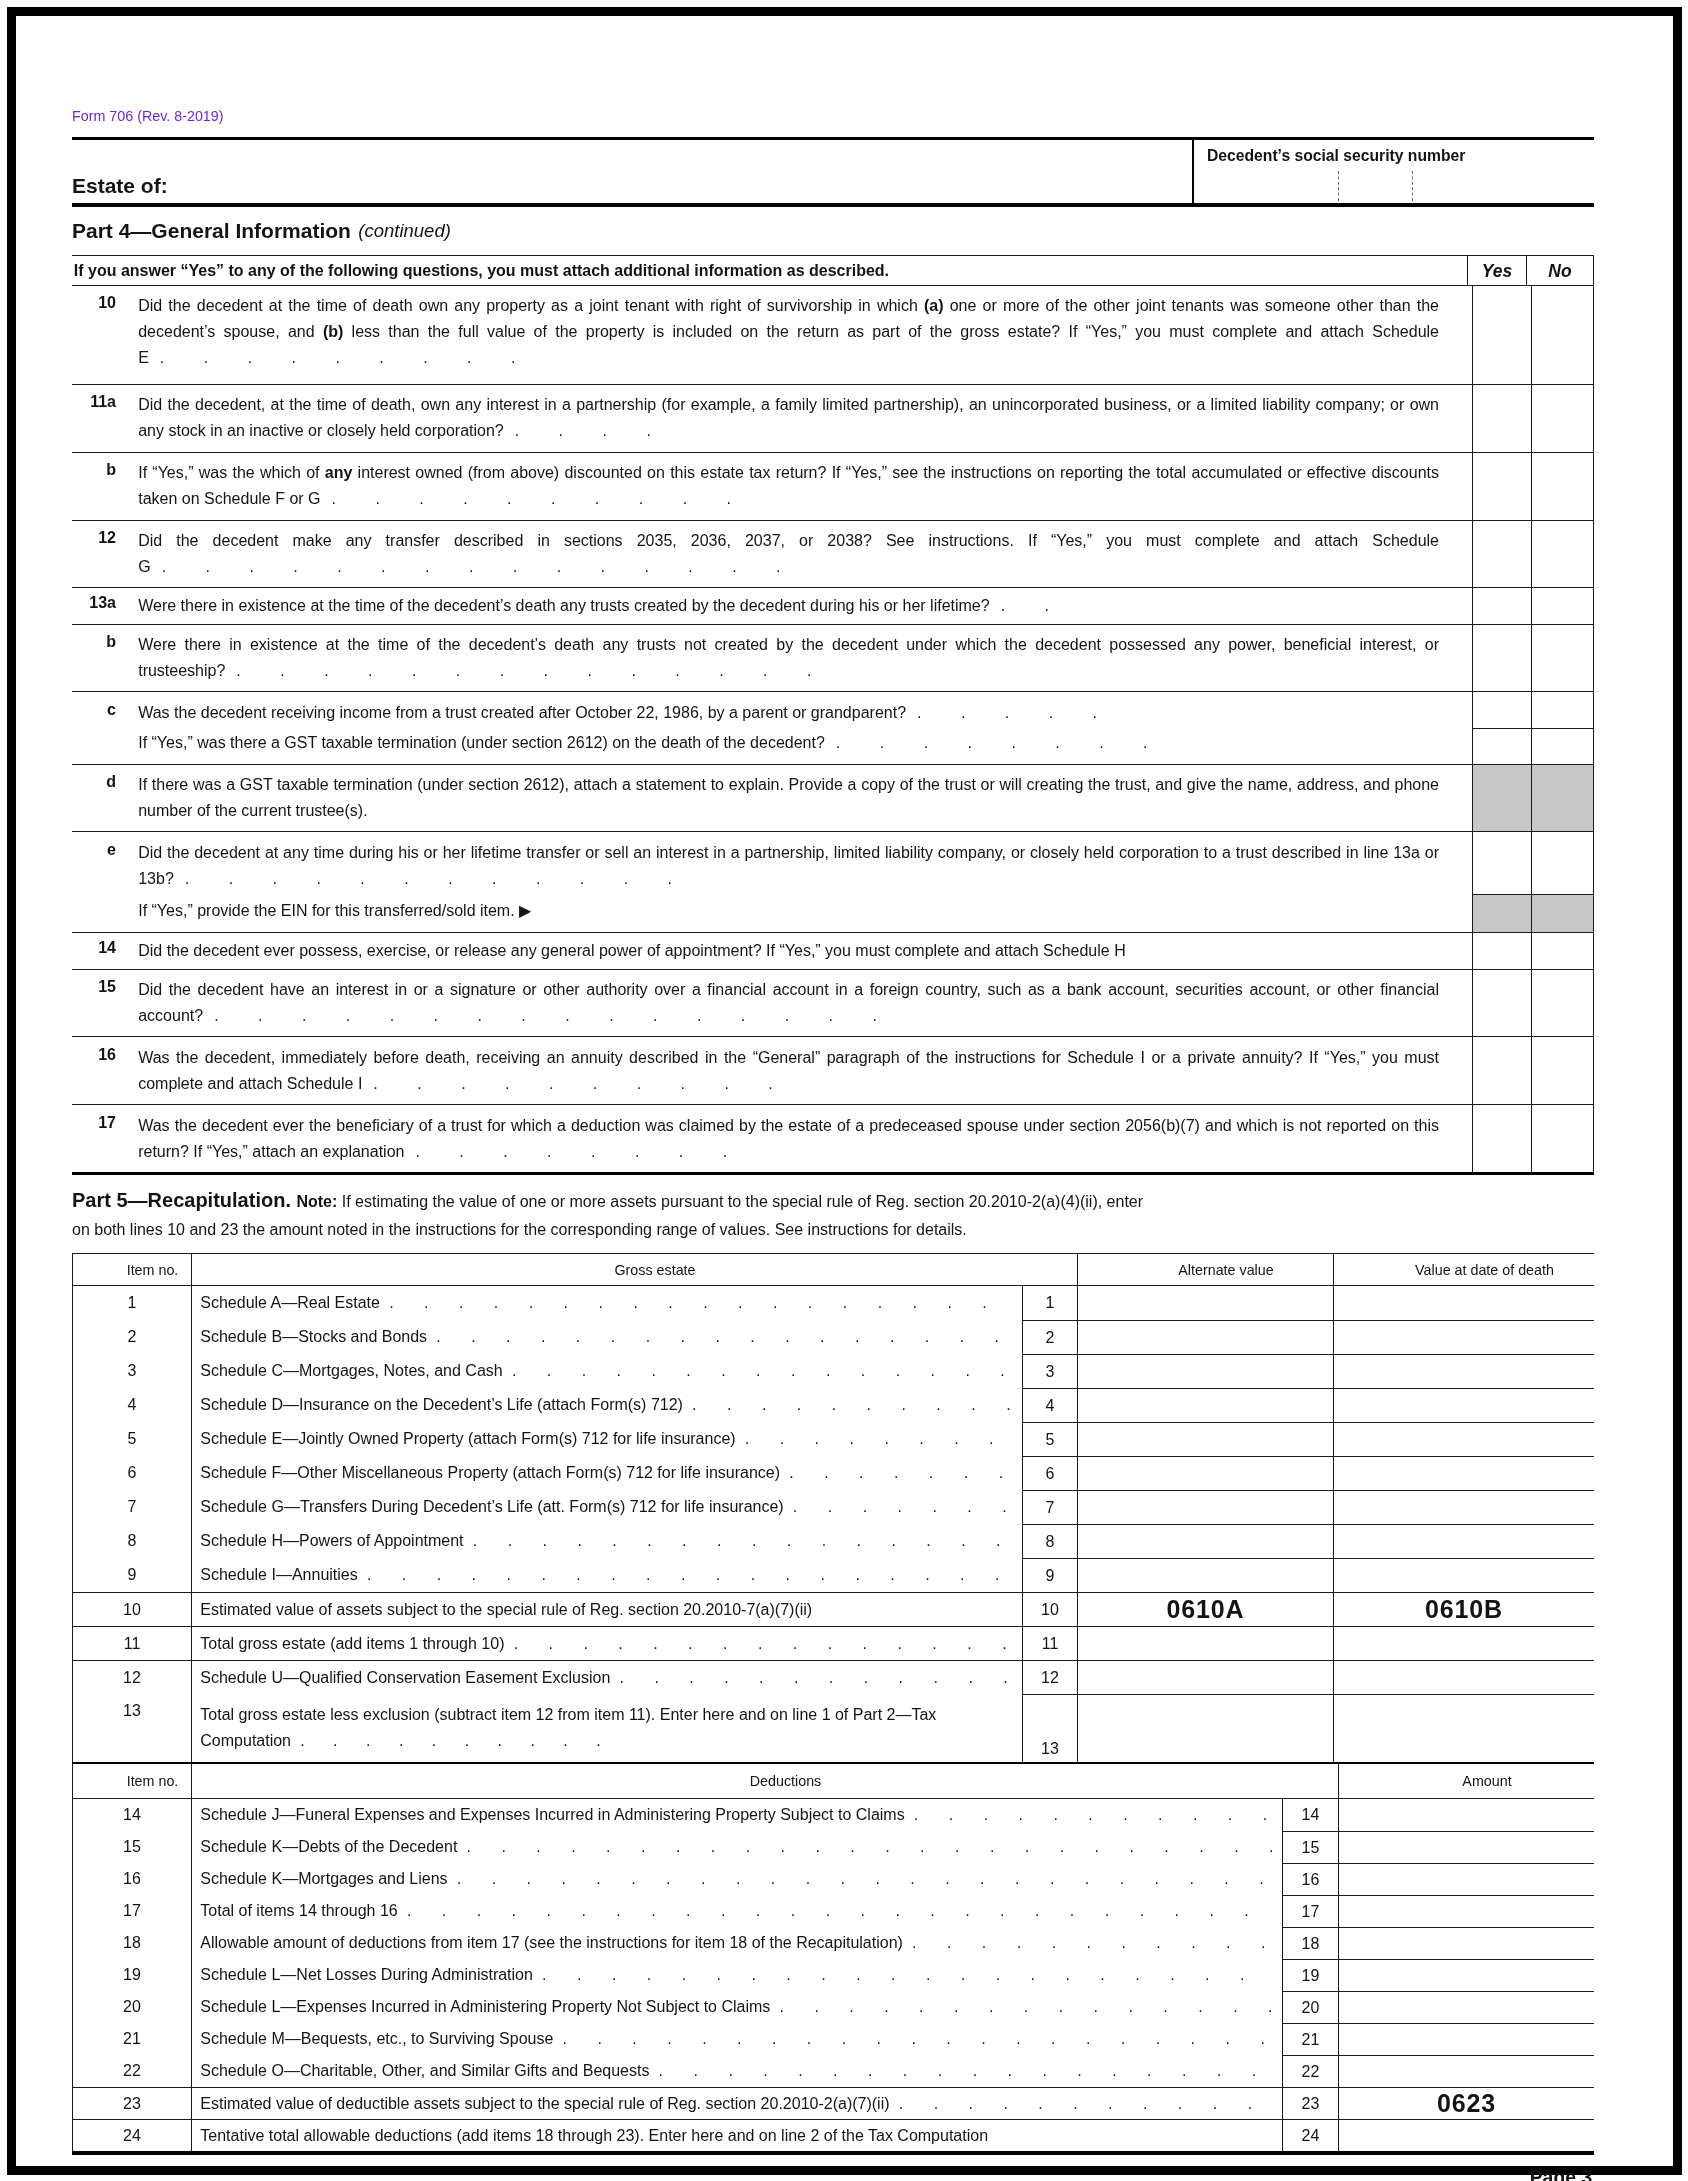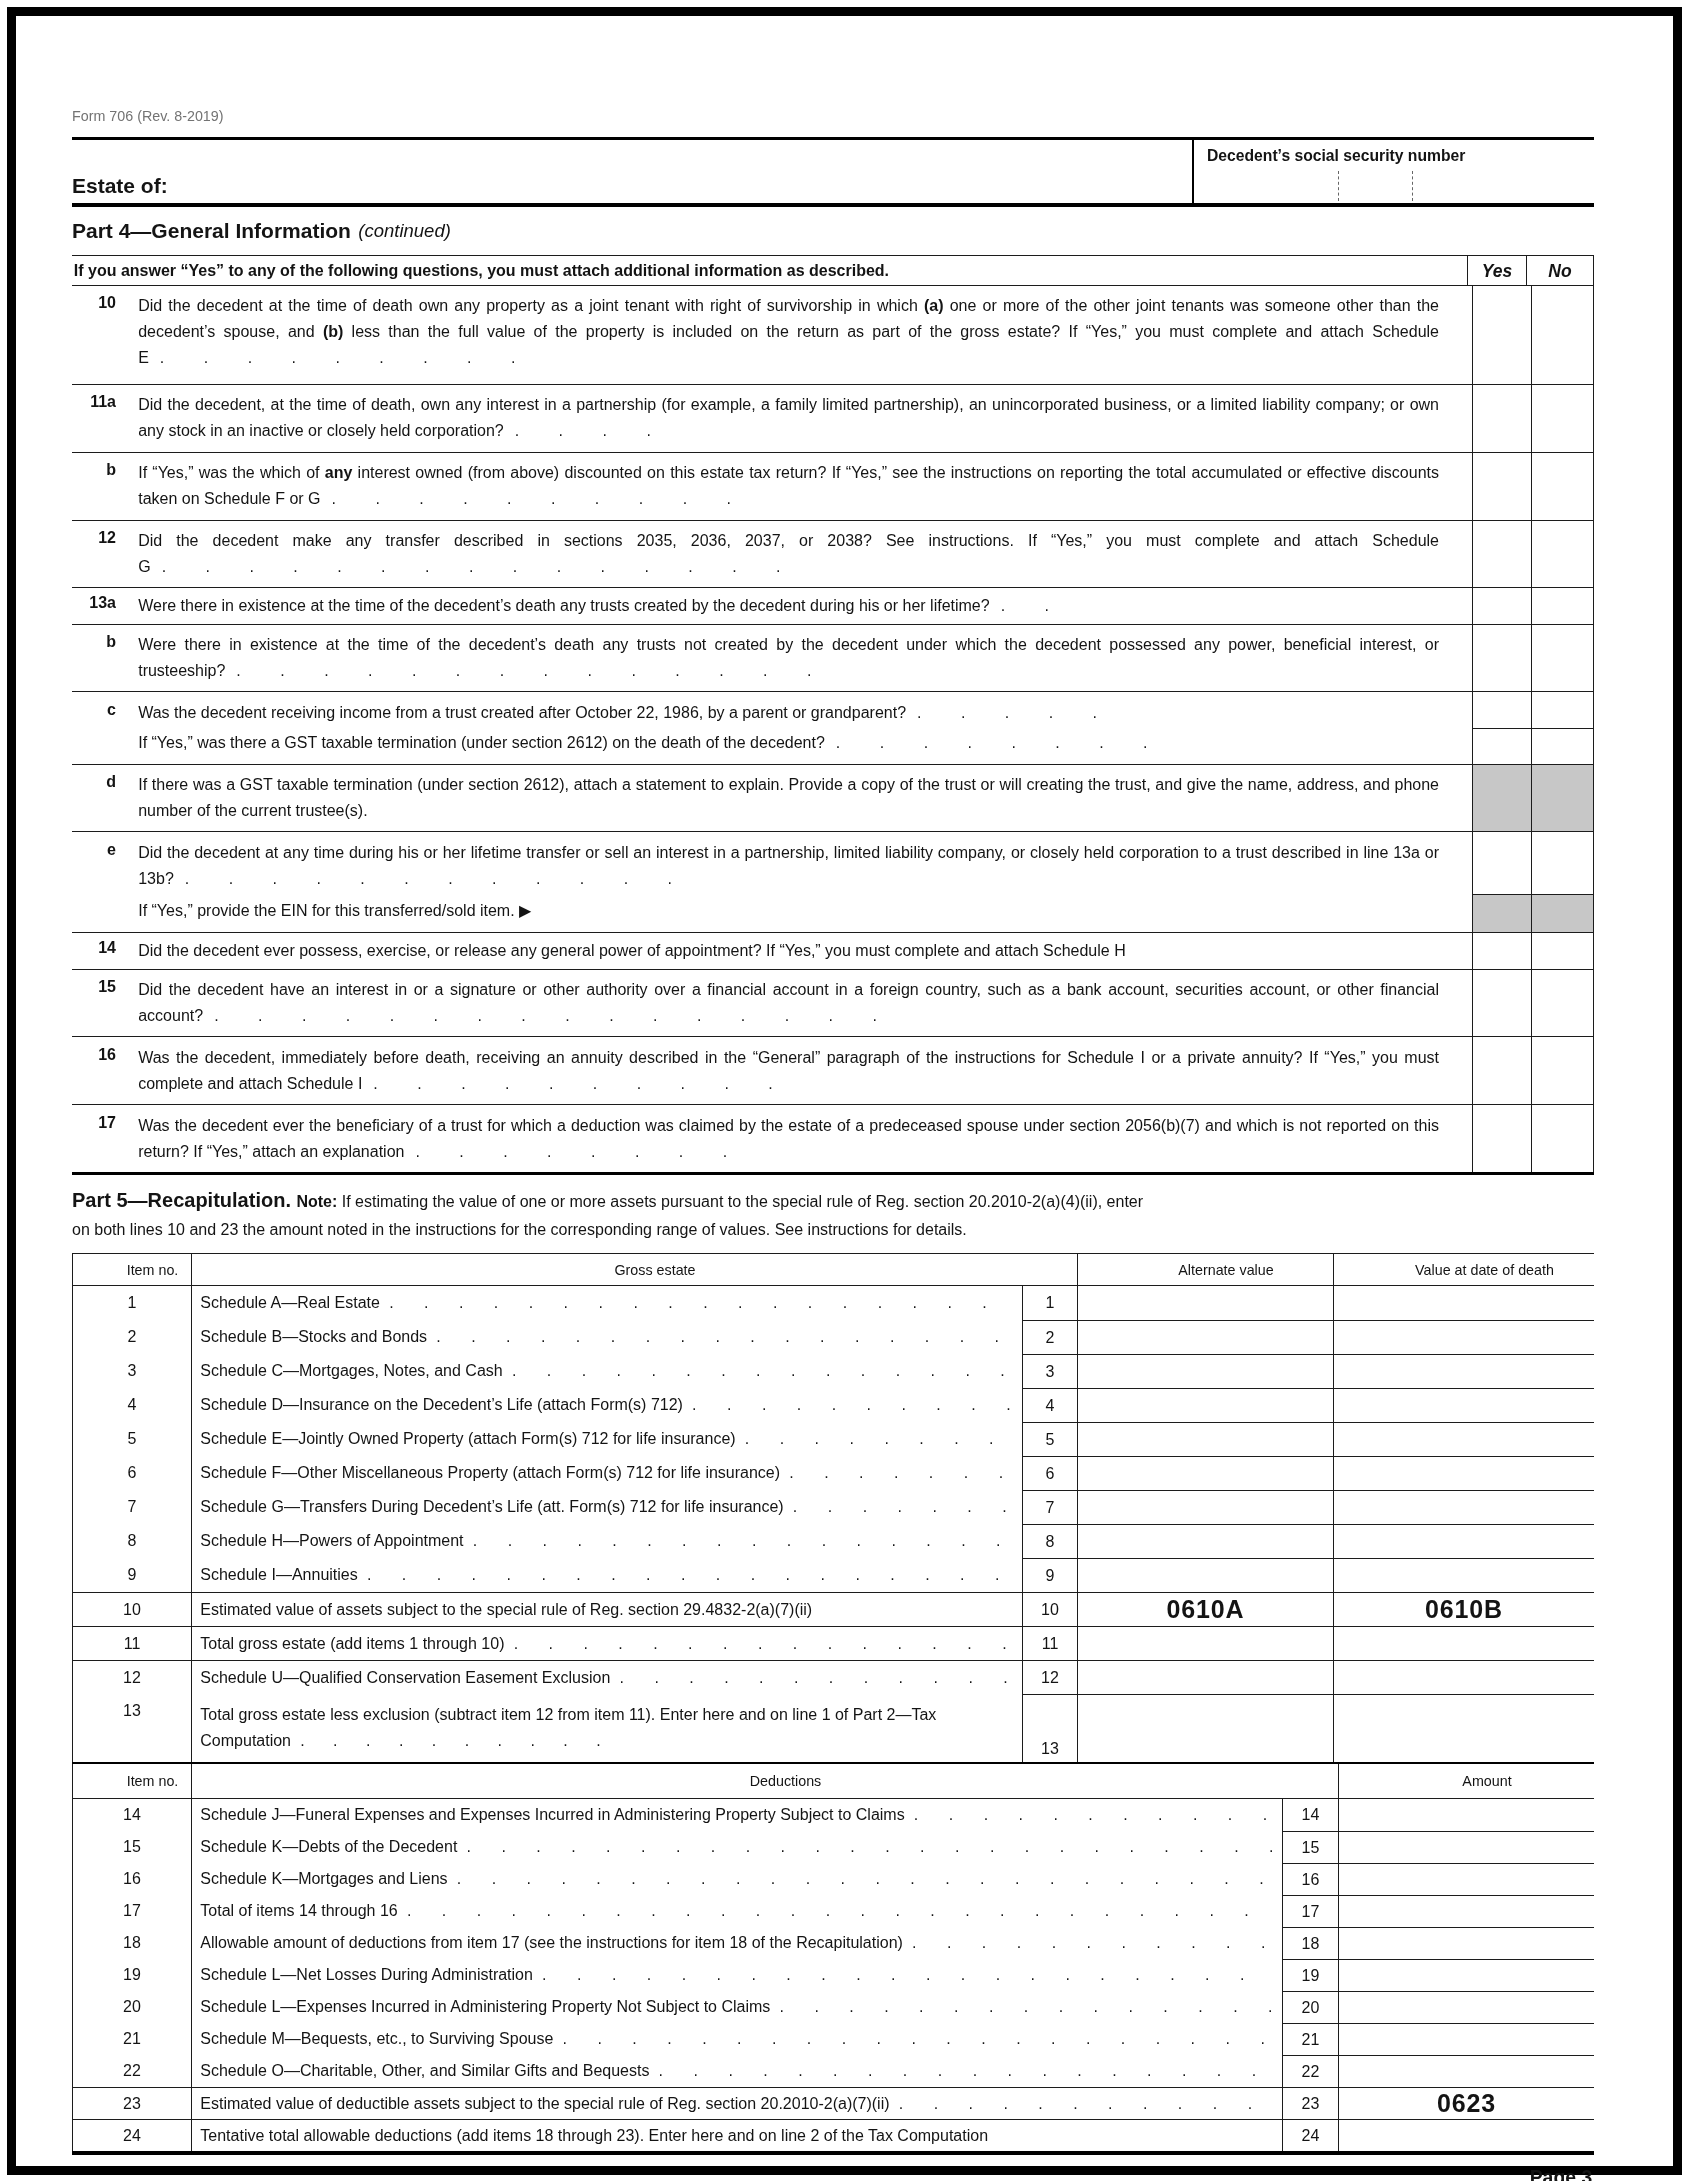--- a/index.html
+++ b/index.html
@@ -3,21 +3,21 @@
 <meta charset="utf-8">
 <style>
   * { margin:0; padding:0; box-sizing:border-box; }
   html,body { background:#fff; }
   body { font-family:"Liberation Sans","DejaVu Sans",sans-serif; color:#141414; }
   .page { position:relative; width:1689px; height:2182px; background:#fff; overflow:hidden; }
   .outer-frame { position:absolute; inset:7.4px; border:9.2px solid #000; pointer-events:none; }
   .content { position:absolute; left:72px; right:95px; top:102px; }
 
   
-  .form-ref { font-size:14.3px; color:#737373; height:35px; padding-top:5.5px; }
+  .form-ref { font-size:14.3px; color:#6d28d9; height:35px; padding-top:5.5px; }
   .rule-heavy { border-top:4.6px solid #000; }
   .rule-med { border-top:3.7px solid #000; }
   .head-row { position:relative; height:63px; }
   .estate-label { position:absolute; left:0; bottom:5.5px; font-size:21px; font-weight:bold; }
   .estate-blank { position:absolute; left:120px; right:517px; top:0; bottom:0; }
   .ssn-vline { position:absolute; left:1120px; top:0; bottom:0; width:1.8px; background:#000; }
   .ssn-label { position:absolute; left:1135px; top:7.4px; font-size:15.7px; font-weight:bold; }
   .ssn-dash { position:absolute; top:31px; height:29.5px; border-left:1.8px dashed #666; }
   .p4-titlebar { height:48px; display:flex; align-items:center; }
   .p4-title { font-size:21px; font-weight:bold; }
@@ -412,21 +412,21 @@
             <span class="desc-t">Schedule I—Annuities</span>
             <span class="dotfill">. . . . . . . . . . . . . . . . . . . . . . . . . . . . . . . . . . . . . . . .</span>
           </div>
         <div class="g-no">9</div>
         <div class="g-alt val-cell"></div>
         <div class="g-val val-cell"></div>
       </div>
       <div class="g-row rt-full">
         <div class="g-item">10</div>
         <div class="g-desc">
-            <span class="desc-t">Estimated value of assets subject to the special rule of Reg. section 29.4832-2(a)(7)(ii)</span>
+            <span class="desc-t">Estimated value of assets subject to the special rule of Reg. section 20.2010-7(a)(7)(ii)</span>
           </div>
         <div class="g-no">10</div>
         <div class="g-alt val-cell">0610A</div>
         <div class="g-val val-cell">0610B</div>
       </div>
       <div class="g-row rt-full">
         <div class="g-item">11</div>
         <div class="g-desc">
             <span class="desc-t">Total gross estate (add items 1 through 10)</span>
             <span class="dotfill">. . . . . . . . . . . . . . . . . . . . . . . . . . . . . . . . . . . . . . . .</span>

